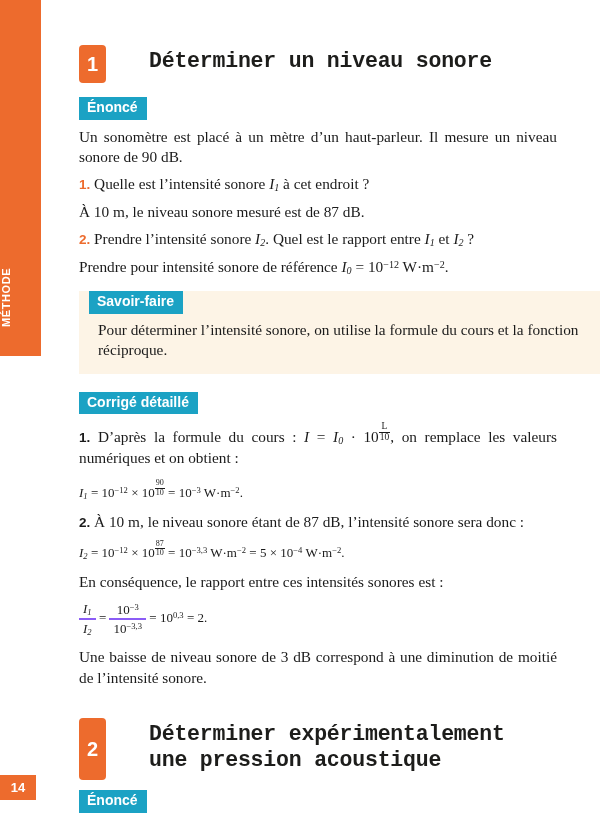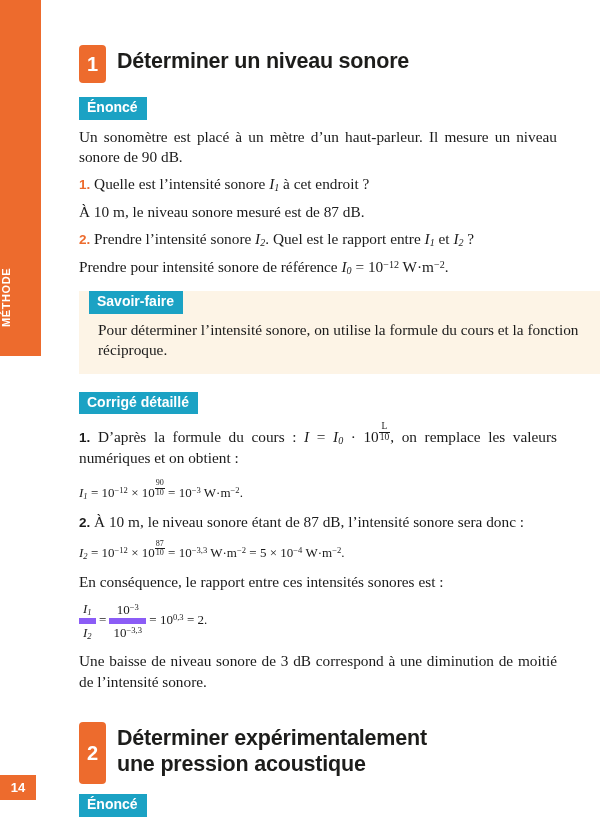--- a/index.html
+++ b/index.html
@@ -87,27 +87,28 @@
     color: #ffffff;
     font-family: "Liberation Sans", sans-serif;
     font-weight: bold;
     font-size: 20px;
     display: flex;
     align-items: center;
     justify-content: center;
   }
   .sec-badge.tall { min-height: 62px; }
   .sec-title {
-    font-family: Liberation Sans, sans-serif;
+    font-family: Liberation Mono, monospace;
     font-weight: bold;
     font-size: 21.5px;
     line-height: 1.22;
     color: #1d1d1b;
     letter-spacing: -0.2px;
     padding-top: 3px;
+    margin-left: 32px;
   }
 
   
   .label-badge {
     display: inline-block;
     background: #1BA2C4;
     color: #ffffff;
     font-family: "Liberation Sans", sans-serif;
     font-weight: bold;
     font-size: 14px;
@@ -154,21 +155,21 @@
   .frac-sm .den { display: block; padding: 0 1px; }
 
   
   .frac-big {
     display: inline-block;
     vertical-align: middle;
     text-align: center;
     line-height: 1.18;
     font-size: 1em;
   }
-  .frac-big .num { display: block; border-bottom: 6px solid #8b5cf6; padding: 0 4px 1px 4px; }
+  .frac-big .num { display: block; border-bottom: 2px solid #8b5cf6; padding: 0 4px 1px 4px; }
   .frac-big .den { display: block; padding: 1px 4px 0 4px; }
 
   .math-line {
     font-size: 13px;
     margin: 11px 0 0 0;
     line-height: 1.9;
   }
   .math-line.eqbig { margin-top: 9px; line-height: 1.2; }
 
   

